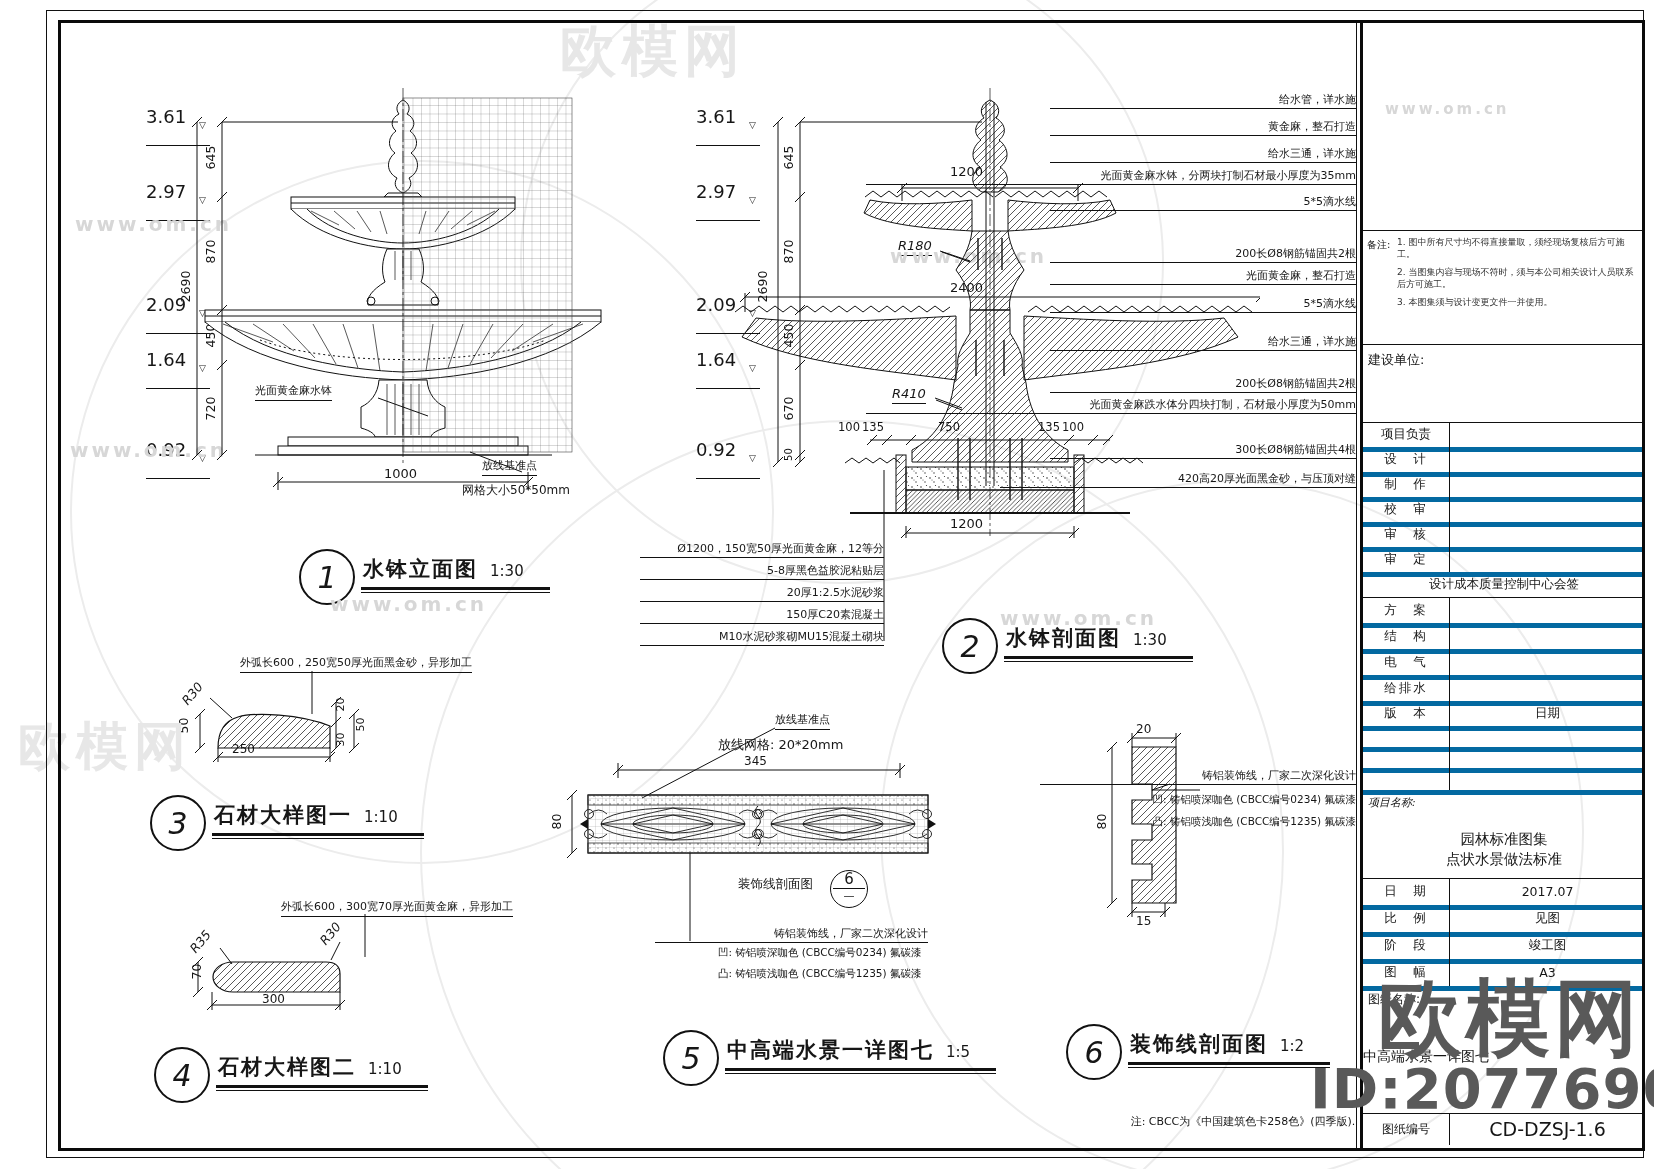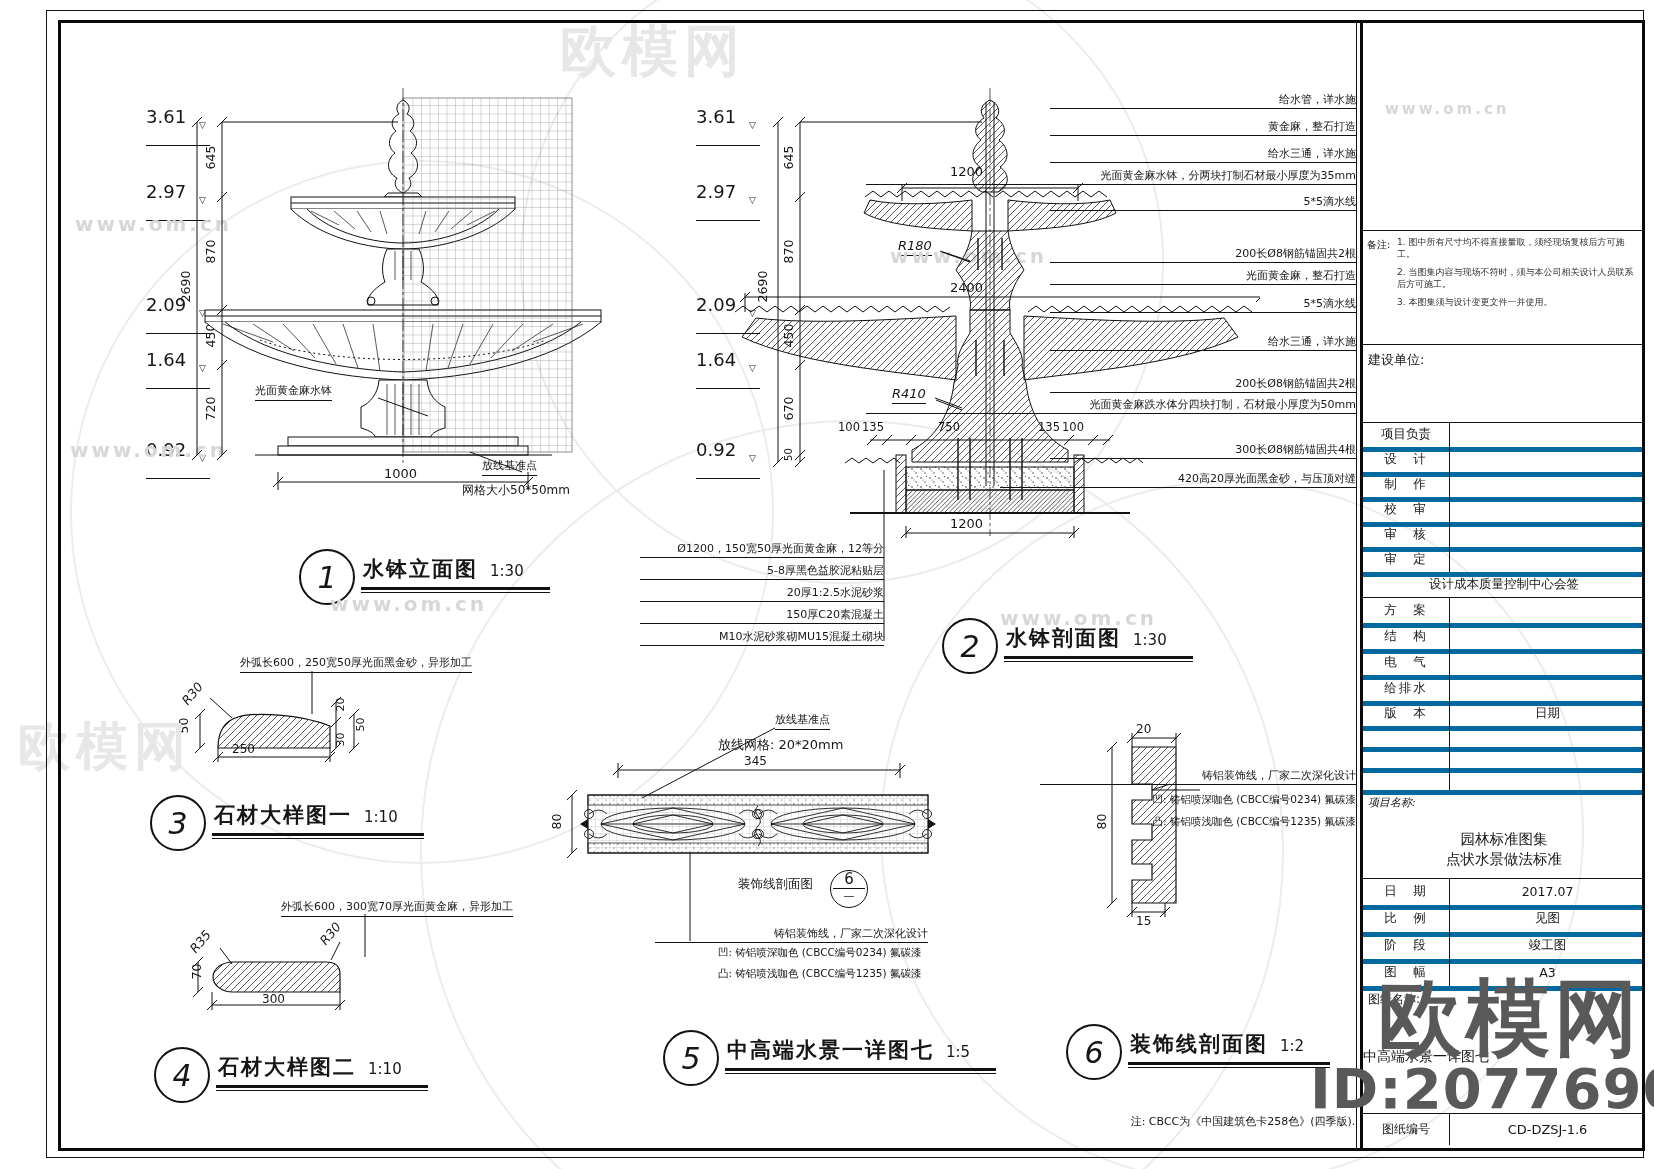--- a/index.html
+++ b/index.html
@@ -575,18 +575,18 @@
   <div class="trow" style="top:939px;height:27px;">
       <div class="lab">图　幅</div>
       <div class="val">A3</div>
     </div>
   <div class="tcell" style="top:966px;height:127px;">
     <span style="position:absolute;left:5px;top:5px;font-size:12px;">图纸名称:</span>
     <div style="position:absolute;left:0;right:0;top:62px;text-align:left;font-size:14px;">中高端水景一详图七</div>
   </div>
   <div class="trow" style="top:1093px;height:32px;border-bottom:none;">
     <div class="lab" style="font-size:12px;letter-spacing:0;">图纸编号</div>
-    <div class="val" style="font-size:13px;">CD-DZSJ-1.6</div>
+    <div class="val" style="font-size:19px;">CD-DZSJ-1.6</div>
   </div>
 </div>
 
 <div class="wm-big" style="left:1378px;top:962px;font-size:84px;">欧模网</div>
 <div class="wm-big" style="left:1310px;top:1056px;font-size:56px;letter-spacing:1px;">ID:2077690</div>
 
 </body></html>

